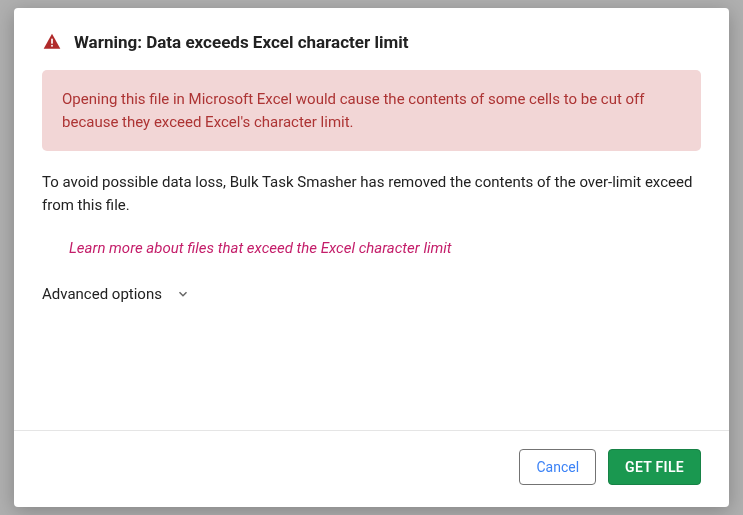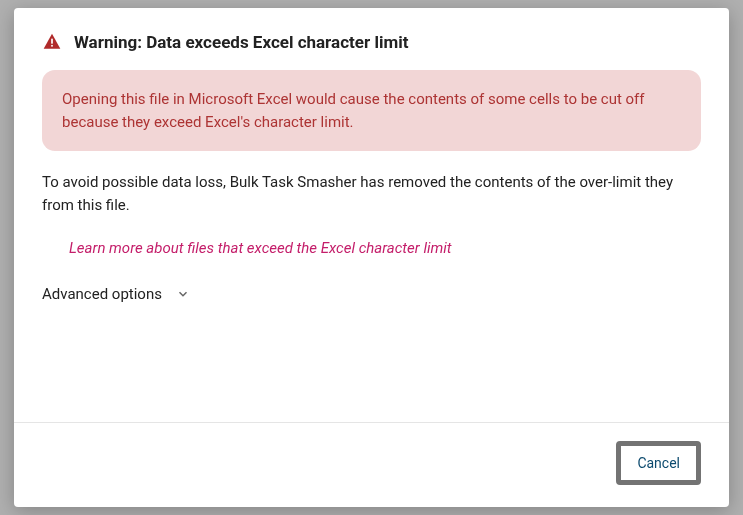--- a/index.html
+++ b/index.html
@@ -46,21 +46,21 @@
       font-weight: 700;
       color: #222;
     }
     .modal-body {
       padding: 0 28px;
       flex: 1;
       overflow-y: auto;
     }
     .alert-box {
       background: #f2d6d6;
-      border-radius: 13px;
+      border-radius: 5px;
       padding: 18px 20px;
       color: #ad3434;
       font-size: 15px;
       line-height: 1.5;
       margin-bottom: 20px;
     }
     .body-text {
       font-size: 15px;
       line-height: 1.55;
       color: #222;
@@ -106,22 +106,22 @@
     .btn {
       font-size: 14px;
       font-family: inherit;
       padding: 9px 16px;
       border-radius: 4px;
       cursor: pointer;
       border: 1px solid transparent;
     }
     .btn-cancel {
       background: #fff;
-      border: 5px solid #737373;
-      color: #0c4a6e;
+      border: 1px solid #737373;
+      color: #3b82f6;
     }
     .btn-primary {
       background: #1a9850;
       color: #fff;
       font-weight: 600;
       border: 1px solid #178246;
       letter-spacing: 0.3px;
     }
   </style>
 </head>
@@ -134,29 +134,30 @@
         <path fill="#b02a2a" d="M12 2 L22 20 L2 20 Z"></path>
         <rect x="11" y="8" width="2" height="6" fill="#fff"></rect>
         <rect x="11" y="15.5" width="2" height="2" fill="#fff"></rect>
       </svg>
     </span>
     <h2 class="modal-title">Warning: Data exceeds Excel character limit</h2>
   </div>
 
   <div class="modal-body">
     <div class="alert-box">Opening this file in Microsoft Excel would cause the contents of some cells to be cut off because they exceed Excel's character limit.</div>
-    <p class="body-text">To avoid possible data loss, Bulk Task Smasher has removed the contents of the over-limit they from this file.</p>
+    <p class="body-text">To avoid possible data loss, Bulk Task Smasher has removed the contents of the over-limit exceed from this file.</p>
     <a class="learn-more">Learn more about files that exceed the Excel character limit</a>
 
     <div class="advanced-options">
       <span>Advanced options</span>
       <span class="chevron-icon">
         <svg viewBox="0 0 24 24" width="14" height="14">
           <path fill="none" stroke="#666" stroke-width="2.5" d="M6 9l6 6 6-6"></path>
         </svg>
       </span>
     </div>
   </div>
 
   <div class="modal-footer">
     <button class="btn btn-cancel">Cancel</button>
+    <button class="btn btn-primary">GET FILE</button>
   </div>
 </div>
 
 </body></html>

